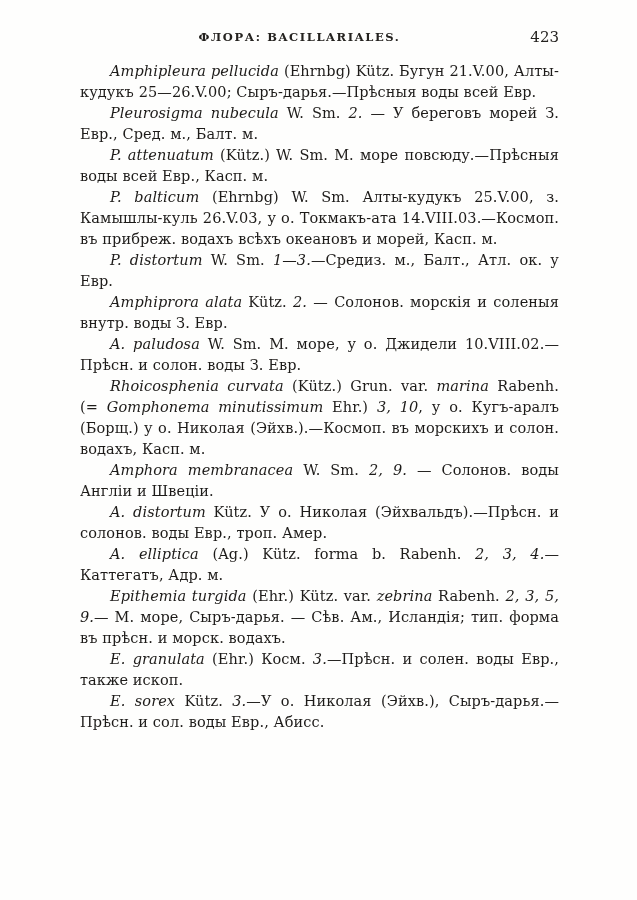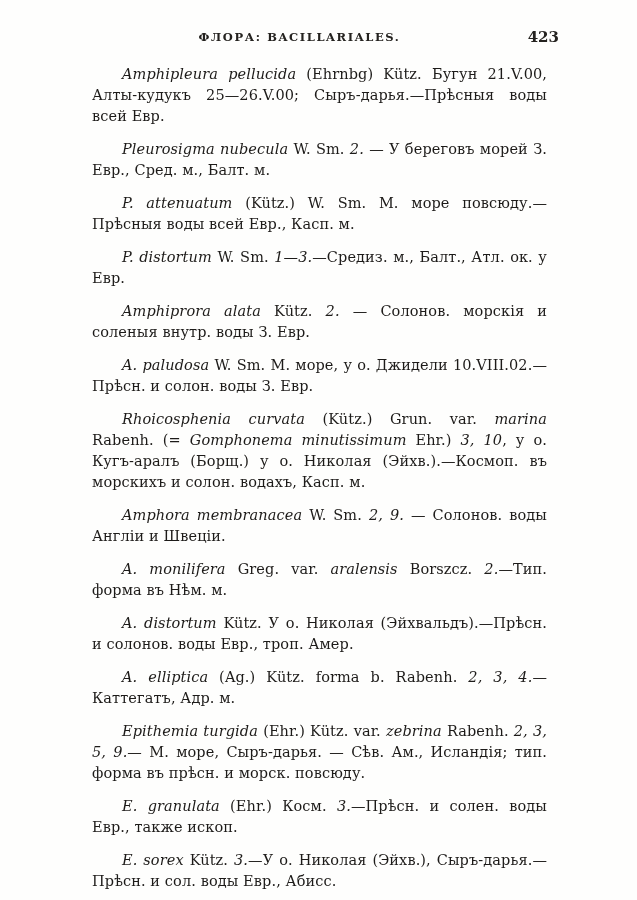--- a/index.html
+++ b/index.html
@@ -30,56 +30,56 @@
     font-size: 11.5px;
     font-weight: 700;
     letter-spacing: 1.6px;
     color: #24221f;
   }
   .running-head .folio {
     position: absolute;
     right: 0;
     top: -2px;
     font-size: 15px;
-    font-weight: 700;
+    font-weight: 400;
     color: #24221f;
   }
   .text-body {
     font-size: 14.5px;
     line-height: 21px;
     text-align: justify;
     letter-spacing: 0.1px;
   }
   .text-body p.entry {
-    margin: 12px;
+    margin: 0;
     text-indent: 30px;
   }
   .it { font-style: italic; }
   .rm { font-style: normal; }
 </style>
 </head>
 <body>
 
 <div class="page">
 
   <div class="running-head">
     <div class="title">ФЛОРА: BACILLARIALES.</div>
     <div class="folio">423</div>
   </div>
 
   <div class="text-body">
       <p class="entry"><span class="it">Amphipleura pellucida</span><span class="rm"> (Ehrnbg) Kütz. Бугун 21.V.00, Алты-кудукъ 25—26.V.00; Сыръ-дарья.—Прѣсныя воды всей Евр.</span></p>
       <p class="entry"><span class="it">Pleurosigma nubecula</span><span class="rm"> W. Sm. </span><span class="it">2.</span><span class="rm"> — У береговъ морей З. Евр., Сред. м., Балт. м.</span></p>
       <p class="entry"><span class="it">P. attenuatum</span><span class="rm"> (Kütz.) W. Sm. М. море повсюду.—Прѣсныя воды всей Евр., Касп. м.</span></p>
+      <p class="entry"><span class="it">P. balticum</span><span class="rm"> (Ehrnbg) W. Sm. Алты-кудукъ 25.V.00, з. Камышлы-куль 26.V.03, у о. Токмакъ-ата 14.VIII.03.—Космоп. въ прибреж. водахъ всѣхъ океановъ и морей, Касп. м.</span></p>
       <p class="entry"><span class="it">P. distortum</span><span class="rm"> W. Sm. </span><span class="it">1—3.</span><span class="rm">—Средиз. м., Балт., Атл. ок. у Евр.</span></p>
       <p class="entry"><span class="it">Amphiprora alata</span><span class="rm"> Kütz. </span><span class="it">2.</span><span class="rm"> — Солонов. морскія и соленыя внутр. воды З. Евр.</span></p>
       <p class="entry"><span class="it">A. paludosa</span><span class="rm"> W. Sm. М. море, у о. Джидели 10.VIII.02.—Прѣсн. и солон. воды З. Евр.</span></p>
       <p class="entry"><span class="it">Rhoicosphenia curvata</span><span class="rm"> (Kütz.) Grun. var. </span><span class="it">marina</span><span class="rm"> Rabenh. (= </span><span class="it">Gomphonema minutissimum</span><span class="rm"> Ehr.) </span><span class="it">3, 10</span><span class="rm">, у о. Кугъ-аралъ (Борщ.) у о. Николая (Эйхв.).—Космоп. въ морскихъ и солон. водахъ, Касп. м.</span></p>
       <p class="entry"><span class="it">Amphora membranacea</span><span class="rm"> W. Sm. </span><span class="it">2, 9.</span><span class="rm"> — Солонов. воды Англіи и Швеціи.</span></p>
-      <p class="entry"><span class="it">A. monilifera</span><span class="rm"> Greg. var. </span><span class="it">aralensis</span><span class="rm"> Borszcz. </span><span class="it">2.</span><span class="rm">—Тип. форма въ Нѣм. м.</span></p>
       <p class="entry"><span class="it">A. distortum</span><span class="rm"> Kütz. У о. Николая (Эйхвальдъ).—Прѣсн. и солонов. воды Евр., троп. Амер.</span></p>
       <p class="entry"><span class="it">A. elliptica</span><span class="rm"> (Ag.) Kütz. forma b. Rabenh. </span><span class="it">2, 3, 4.</span><span class="rm">—Каттегатъ, Адр. м.</span></p>
-      <p class="entry"><span class="it">Epithemia turgida</span><span class="rm"> (Ehr.) Kütz. var. </span><span class="it">zebrina</span><span class="rm"> Rabenh. </span><span class="it">2, 3, 5, 9.</span><span class="rm">— М. море, Сыръ-дарья. — Сѣв. Ам., Исландія; тип. форма въ прѣсн. и морск. повсюду.</span></p>
+      <p class="entry"><span class="it">Epithemia turgida</span><span class="rm"> (Ehr.) Kütz. var. </span><span class="it">zebrina</span><span class="rm"> Rabenh. </span><span class="it">2, 3, 5, 9.</span><span class="rm">— М. море, Сыръ-дарья. — Сѣв. Ам., Исландія; тип. форма въ прѣсн. и морск. водахъ.</span></p>
       <p class="entry"><span class="it">E. granulata</span><span class="rm"> (Ehr.) Косм. </span><span class="it">3.</span><span class="rm">—Прѣсн. и солен. воды Евр., также ископ.</span></p>
       <p class="entry"><span class="it">E. sorex</span><span class="rm"> Kütz. </span><span class="it">3.</span><span class="rm">—У о. Николая (Эйхв.), Сыръ-дарья.—Прѣсн. и сол. воды Евр., Абисс.</span></p>
     </div>
 
 </div>
 
 </body></html>

